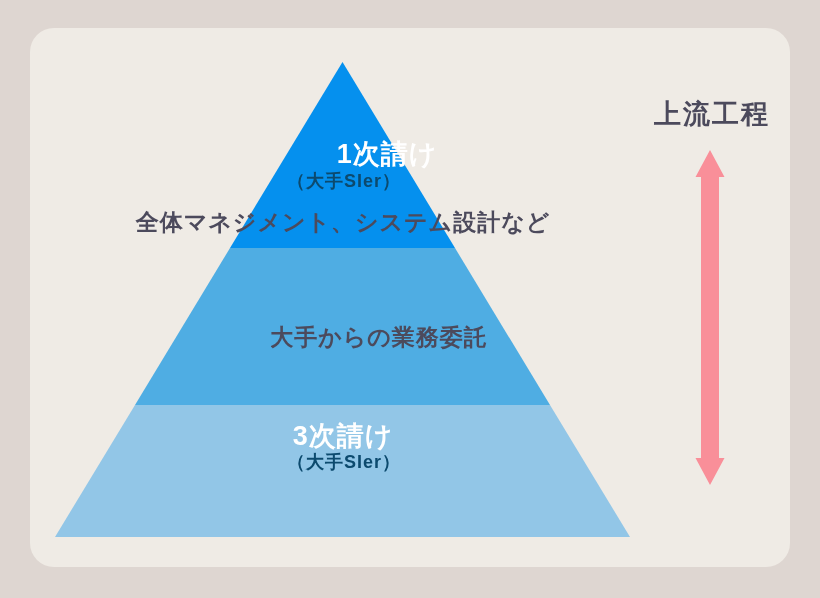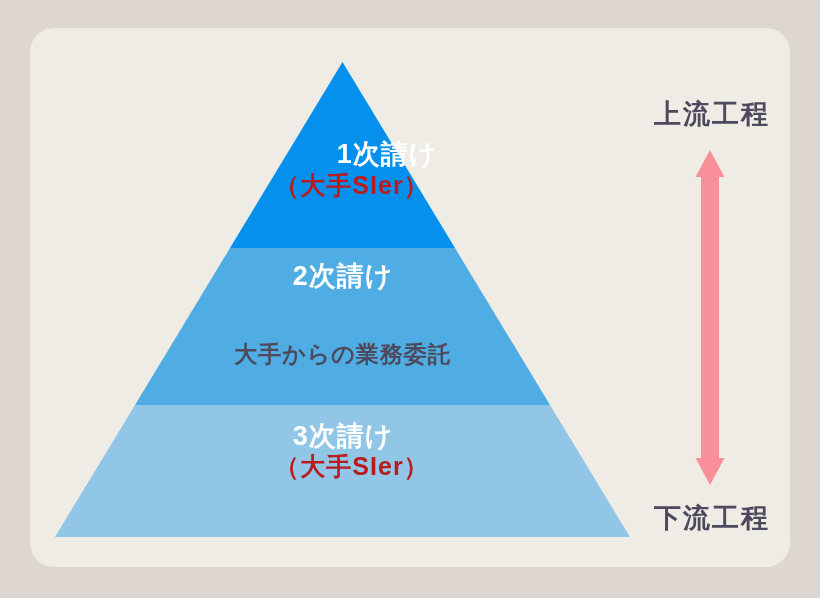--- a/index.html
+++ b/index.html
@@ -24,30 +24,30 @@
   }
   .txt {
     position: absolute;
     white-space: nowrap;
     text-align: right;
     transform: translateX(-50%);
     font-weight: 700;
     line-height: 1.15;
   }
   .tier-title   { left: 343px; color: #ffffff; font-size: 27px; letter-spacing: 1px; }
-  .tier-sub     { left: 352px; color: #b91c1c; font-size: 25px; letter-spacing: 1px; }
+  .tier-sub     { left: 344px; color: #0c4a6e; font-size: 18px; letter-spacing: 1px; }
   .tier-desc    { left: 343px; color: #4c4a5c; font-size: 23px; letter-spacing: 1px; }
   .axis-label   { left: 712px; color: #4c4a5c; font-size: 27px; letter-spacing: 2px; }
 
   .t1-title { top: 139px; margin-left: 44px; }
   .t1-sub   { top: 171px; }
   .t1-desc  { top: 209px; }
   .t2-title { top: 261px; }
   .t2-sub   { top: 293px; }
-  .t2-desc0 { top: 341px; }
+  .t2-desc0 { top: 324px; margin-left: 36px; }
   .t2-desc1 { top: 364px; }
   .t3-title { top: 421px; }
   .t3-sub   { top: 452px; }
   .t3-desc  { top: 489px; }
   .axis-top    { top: 99px; }
   .axis-bottom { top: 503px; }
 </style>
 </head>
 <body>
 
@@ -57,23 +57,22 @@
 
   <svg class="layer" viewBox="0 0 820 598">
     <polygon points="342.5,62 455,248 230,248" fill="#0590ee"></polygon>
     <polygon points="230,248 455,248 550,405 135,405" fill="#4fade3"></polygon>
     <polygon points="135,405 550,405 630,537 55,537" fill="#92c6e7"></polygon>
     <path d="M710 150 L724.5 177 L719 177 L719 458 L724.5 458 L710 485 L695.5 458 L701 458 L701 177 L695.5 177 Z" fill="#f98f99"></path>
   </svg>
 
   <div class="txt tier-title t1-title">1次請け</div>
   <div class="txt tier-sub t1-sub">（大手SIer）</div>
+  <div class="txt tier-desc t1-desc">全体マネジメント、システム設計など</div>
 
-  <div class="txt tier-title t2-title">2次請け</div>
   <div class="txt tier-desc t2-desc0">大手からの業務委託</div>
 
   <div class="txt tier-title t3-title">3次請け</div>
   <div class="txt tier-sub t3-sub">（大手SIer）</div>
 
   <div class="txt axis-label axis-top">上流工程</div>
-  <div class="txt axis-label axis-bottom">下流工程</div>
 
 </div>
 
 </body></html>

